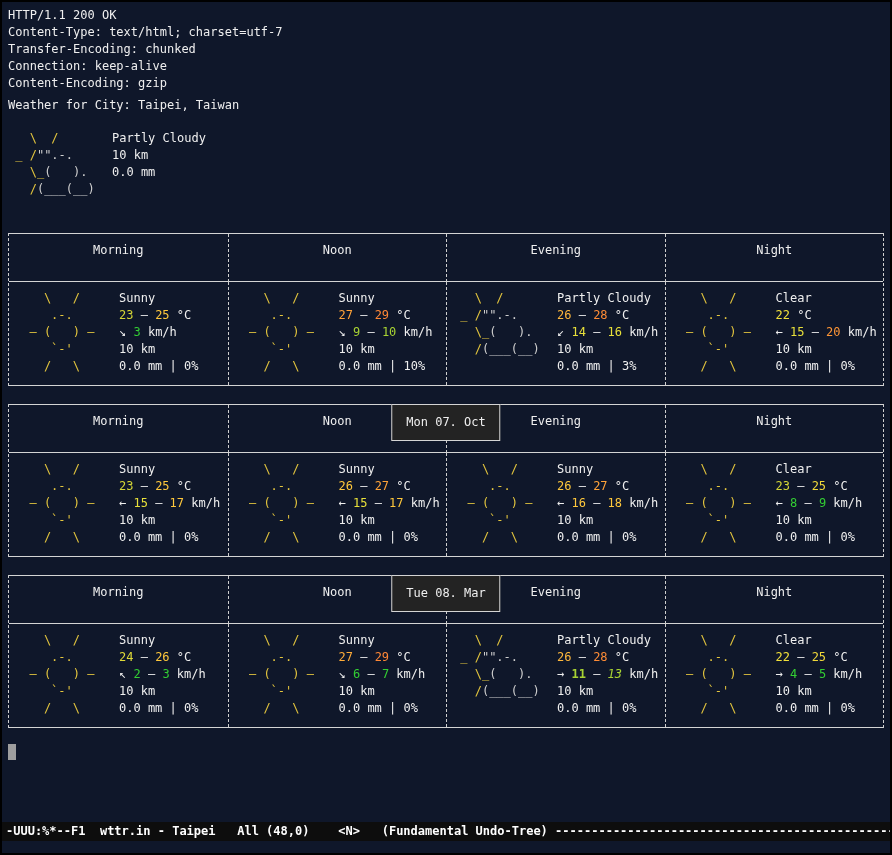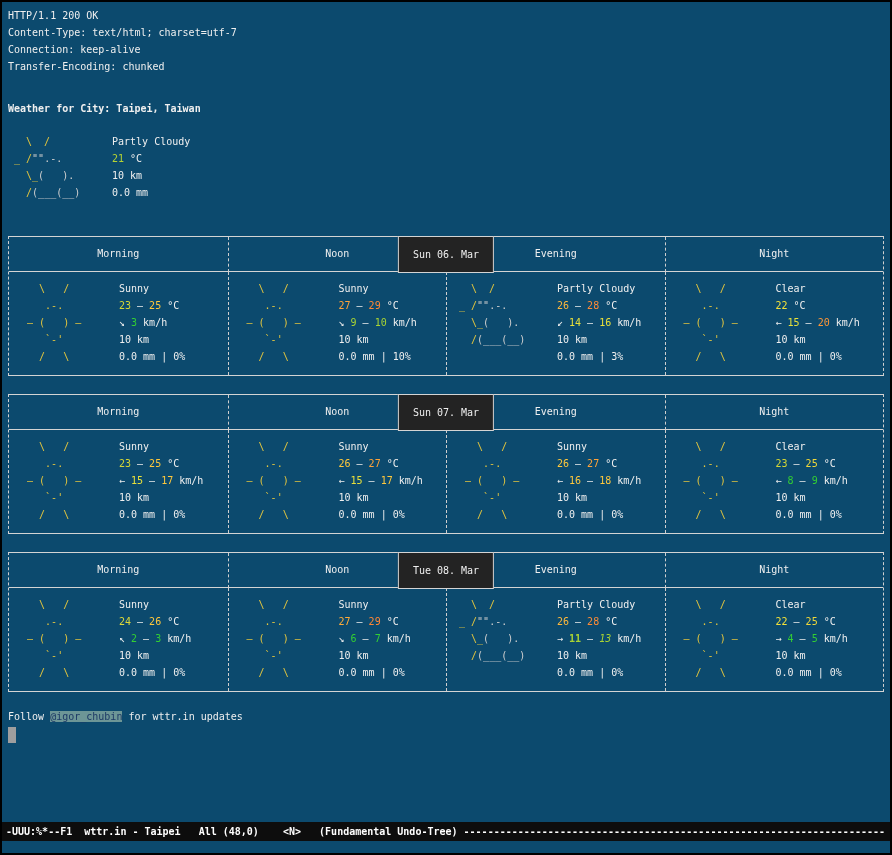--- a/index.html
+++ b/index.html
@@ -1,73 +1,72 @@
 <!DOCTYPE html>
 <html><head>
 <meta charset="utf-8">
 <style>
   html,body{margin:0;padding:0;background:#000;}
   body{width:892px;height:855px;position:relative;font-family:"DejaVu Sans Mono",monospace;}
-  .screen{position:absolute;left:2px;top:2px;right:2px;bottom:2px;background:#0c4a6e;color:#efefef;
-          font-size:10px;line-height:17px;padding:5px 6px;box-sizing:border-box;overflow:hidden;}
+  .screen{position:absolute;left:2px;top:2px;right:2px;bottom:2px;background:#0f172a;color:#efefef;
+          font-size:12px;line-height:17px;padding:5px 6px;box-sizing:border-box;overflow:hidden;}
   .hline,.iline,.loc{white-space:pre;height:17px;}
-  .loc{margin-top:25px;font-weight:bold;}
+  .loc{margin-top:5px;}
   .current{display:flex;margin-top:16px;}
   .current .icon{width:104px;flex:none;}
   .sun{color:#e4c63e;}
   .cloud{color:#cfcfcf;}
   .day{position:relative;margin-bottom:16px;}
   .day1{margin-top:6px;}
   .datebox{position:absolute;top:0;left:50%;transform:translateX(-50%);background:#232323;
            border:1px solid #d4d4d4;height:37px;line-height:35px;padding:0 14px;z-index:2;
            box-sizing:border-box;white-space:pre;}
   .daytable{display:grid;grid-template-columns:repeat(4,1fr);margin-top:18px;
             border-top:1px solid #d4d4d4;border-bottom:1px solid #d4d4d4;
             border-left:1px dashed #cfcfcf;border-right:1px dashed #cfcfcf;}
-  .hcell{text-align:center;padding:8px 0 9px;border-bottom:1px solid #d4d4d4;white-space:pre;}
+  .hcell{text-align:center;padding:8px 0 22px;border-bottom:1px solid #d4d4d4;white-space:pre;}
   .bl{border-left:1px dashed #cfcfcf;}
   .cell{display:flex;padding:8px 0 10px;}
   .cell .icon{width:104px;flex:none;padding-left:6px;}
   .info{flex:1;}
   .footer{margin-top:12px;white-space:pre;height:17px;}
   .handle{background:#6d9696;color:#1d3a66;}
   .cursor{width:8px;height:16px;background:#9e9e9e;margin-top:2px;}
   .modeline{position:absolute;left:0;right:0;bottom:12px;height:19px;line-height:19px;
             background:#0d0d0d;color:#fff;font-weight:bold;white-space:pre;overflow:hidden;padding-left:4px;}
 </style>
 </head>
 <body>
 
 <div class="screen">
 
   <div class="hline">HTTP/1.1 200 OK</div>
   <div class="hline">Content-Type: text/html; charset=utf-7</div>
+  <div class="hline">Transfer-Encoding: chunked</div>
   <div class="hline">Connection: keep-alive</div>
-  <div class="hline">Transfer-Encoding: chunked</div>
+  <div class="hline">Content-Encoding: gzip</div>
 
   <div class="loc">Weather for City: Taipei, Taiwan</div>
 
   <div class="current">
     <div class="icon">
       <div class="iline"><span class="sun">   \  /</span><span class="cloud"></span></div>
       <div class="iline"><span class="sun"> _ /</span><span class="cloud">"".-.</span></div>
       <div class="iline"><span class="sun">   \_</span><span class="cloud">(   ).</span></div>
       <div class="iline"><span class="sun">   /</span><span class="cloud">(___(__)</span></div>
       <div class="iline"><span class="sun"></span><span class="cloud"></span></div>
     </div>
     <div class="info">
       <div class="iline">Partly Cloudy</div>
-      <div class="iline"><span style="color: rgb(182, 211, 51);">21</span><span></span><span></span><span> °C</span></div>
       <div class="iline">10 km</div>
       <div class="iline">0.0 mm</div>
     </div>
   </div>
 
   <div class="day day1">
-    <div class="datebox">Sun 06. Mar</div>
     <div class="daytable">
       <div class="hcell">Morning</div>
       <div class="hcell bl">Noon</div>
       <div class="hcell bl">Evening</div>
       <div class="hcell bl">Night</div>
 
       <div class="cell">
         <div class="icon">
           <div class="iline"><span class="sun">    \   /</span></div>
           <div class="iline"><span class="sun">     .-.</span></div>
@@ -131,21 +130,21 @@
           <div class="iline"><span style="color: rgb(242, 225, 58);">22</span><span></span><span></span><span> °C</span></div>
           <div class="iline"><span>← </span><span style="color: rgb(232, 224, 58);">15</span><span> – </span><span style="color: rgb(255, 150, 54);">20</span><span> km/h</span></div>
           <div class="iline">10 km</div>
           <div class="iline">0.0 mm | 0%</div>
         </div>
       </div>
     </div>
   </div>
 
   <div class="day">
-    <div class="datebox">Sun 07. Mar</div>
+    <div class="datebox">Mon 07. Oct</div>
     <div class="daytable">
       <div class="hcell">Morning</div>
       <div class="hcell bl">Noon</div>
       <div class="hcell bl">Evening</div>
       <div class="hcell bl">Night</div>
 
       <div class="cell">
         <div class="icon">
           <div class="iline"><span class="sun">    \   /</span></div>
           <div class="iline"><span class="sun">     .-.</span></div>
@@ -286,18 +285,17 @@
           <div class="iline">Clear</div>
           <div class="iline"><span style="color: rgb(242, 225, 58);">22</span><span> – </span><span style="color: rgb(240, 216, 58);">25</span><span> °C</span></div>
           <div class="iline"><span>→ </span><span style="color: rgb(51, 207, 51);">4</span><span> – </span><span style="color: rgb(51, 207, 51);">5</span><span> km/h</span></div>
           <div class="iline">10 km</div>
           <div class="iline">0.0 mm | 0%</div>
         </div>
       </div>
     </div>
   </div>
 
-  <div class="footer"><span>Follow </span><span class="handle">@igor_chubin</span><span> for wttr.in updates</span></div>
   <div class="cursor"></div>
 
   <div class="modeline"><span>-UUU:%*--F1  wttr.in - Taipei   All (48,0)    &lt;N&gt;   (Fundamental Undo-Tree) </span><span>----------------------------------------------------------------------</span></div>
 
 </div>
 
 </body></html>

